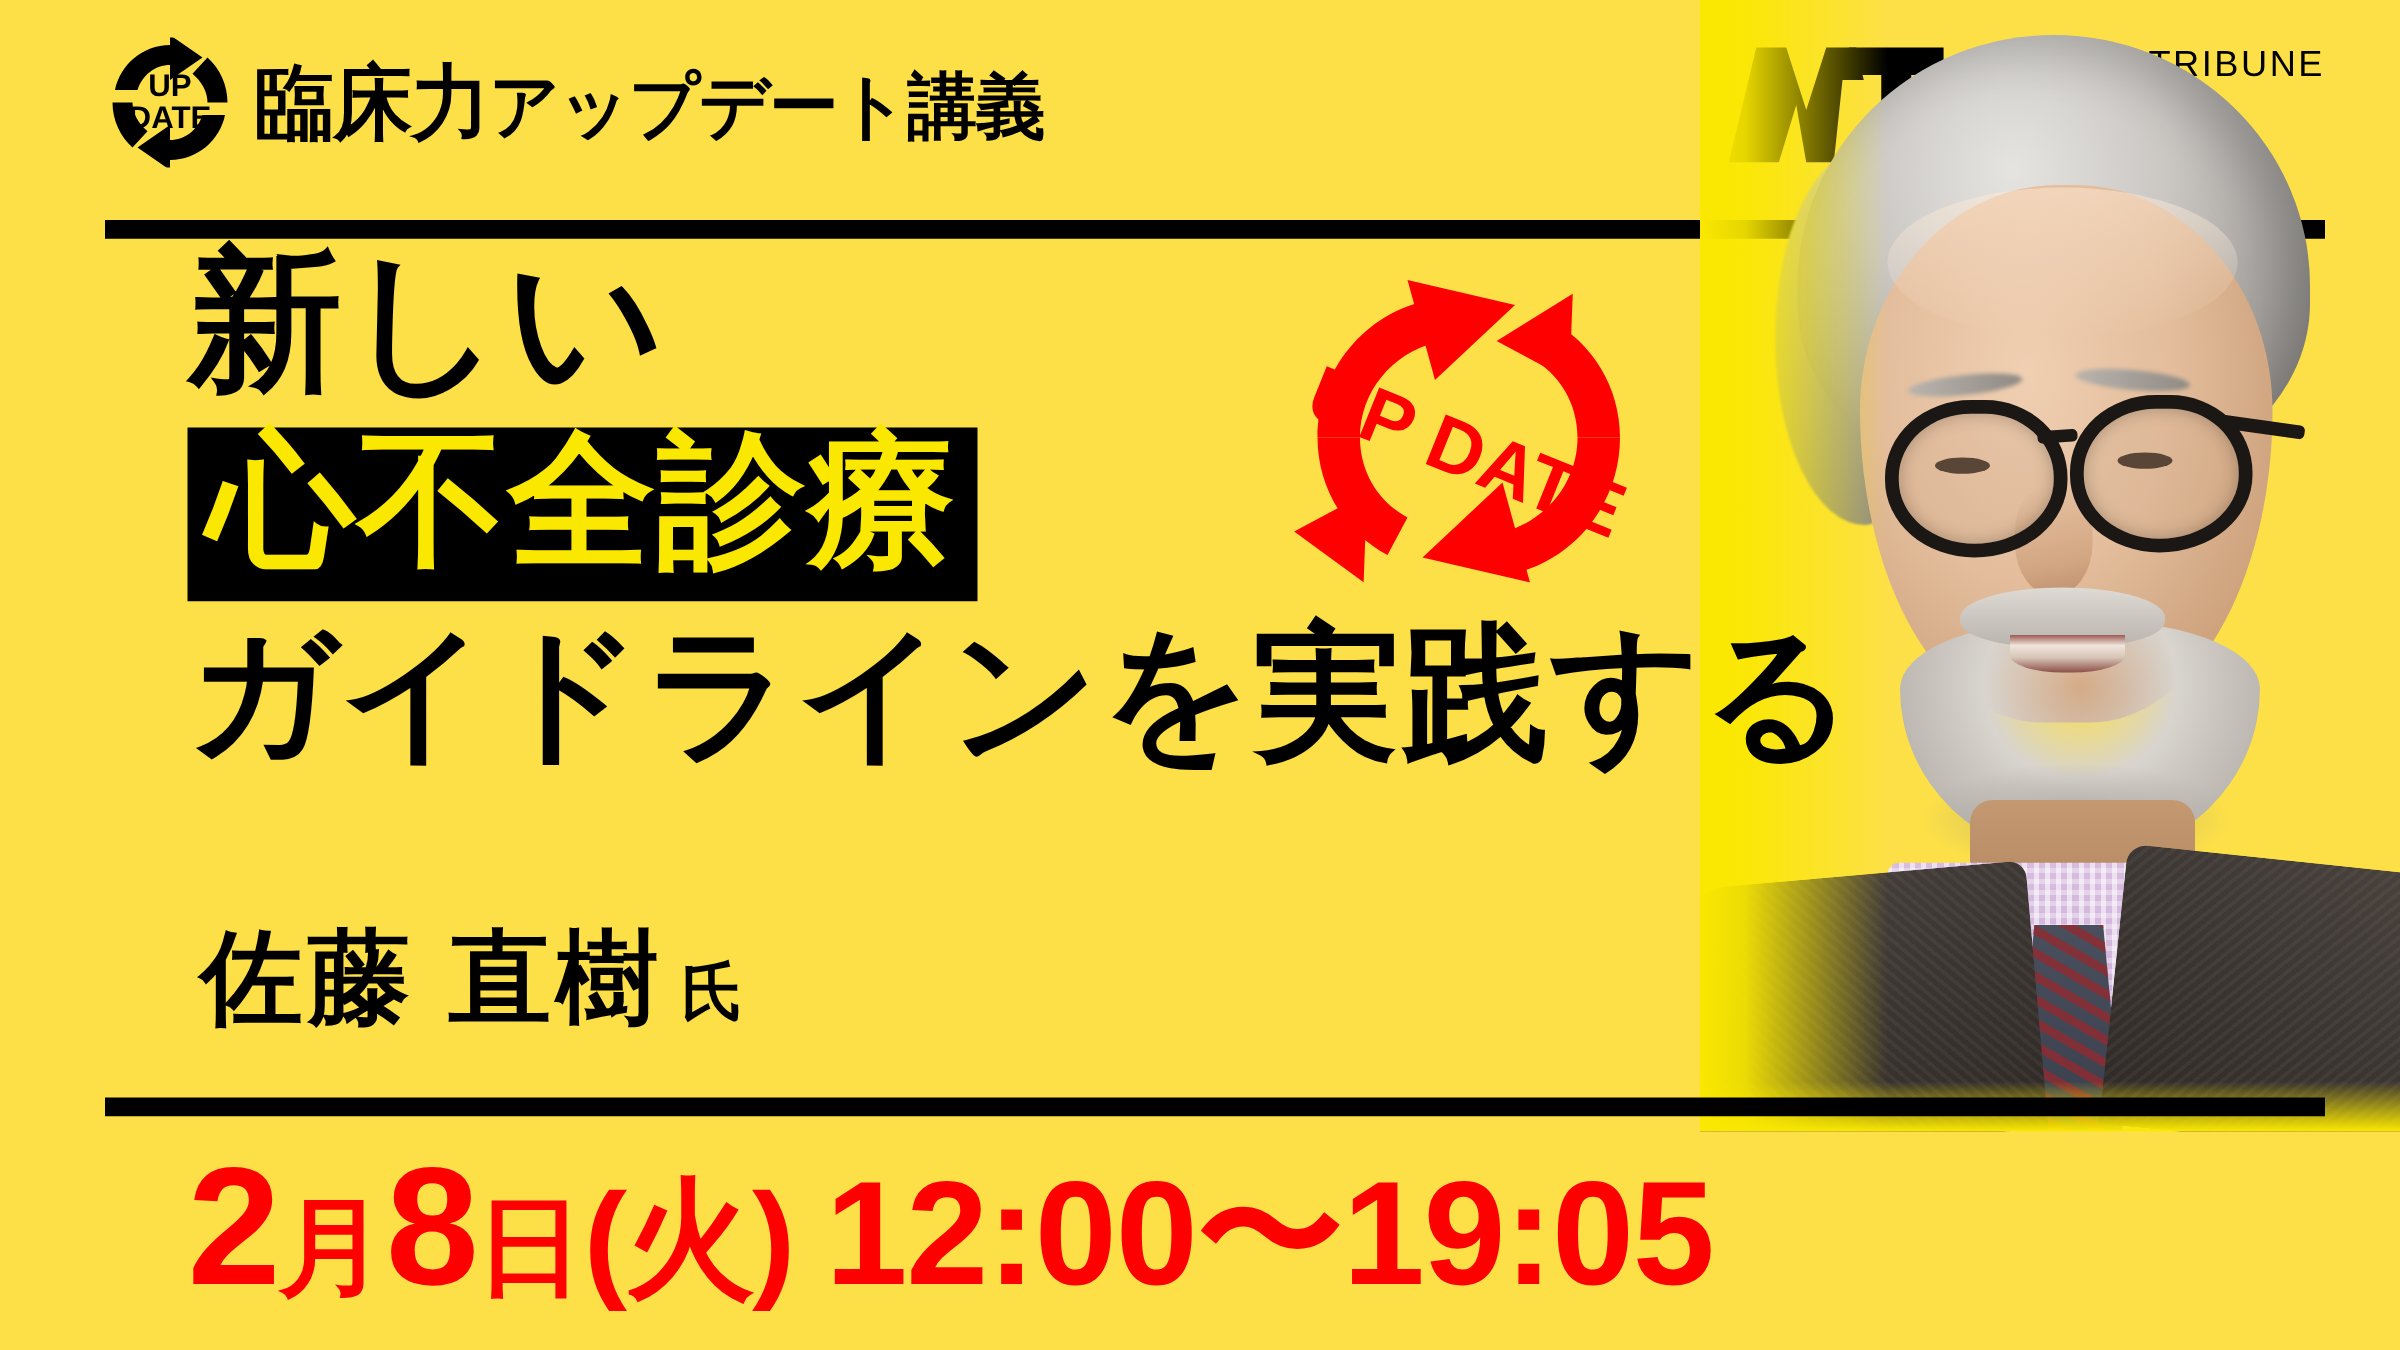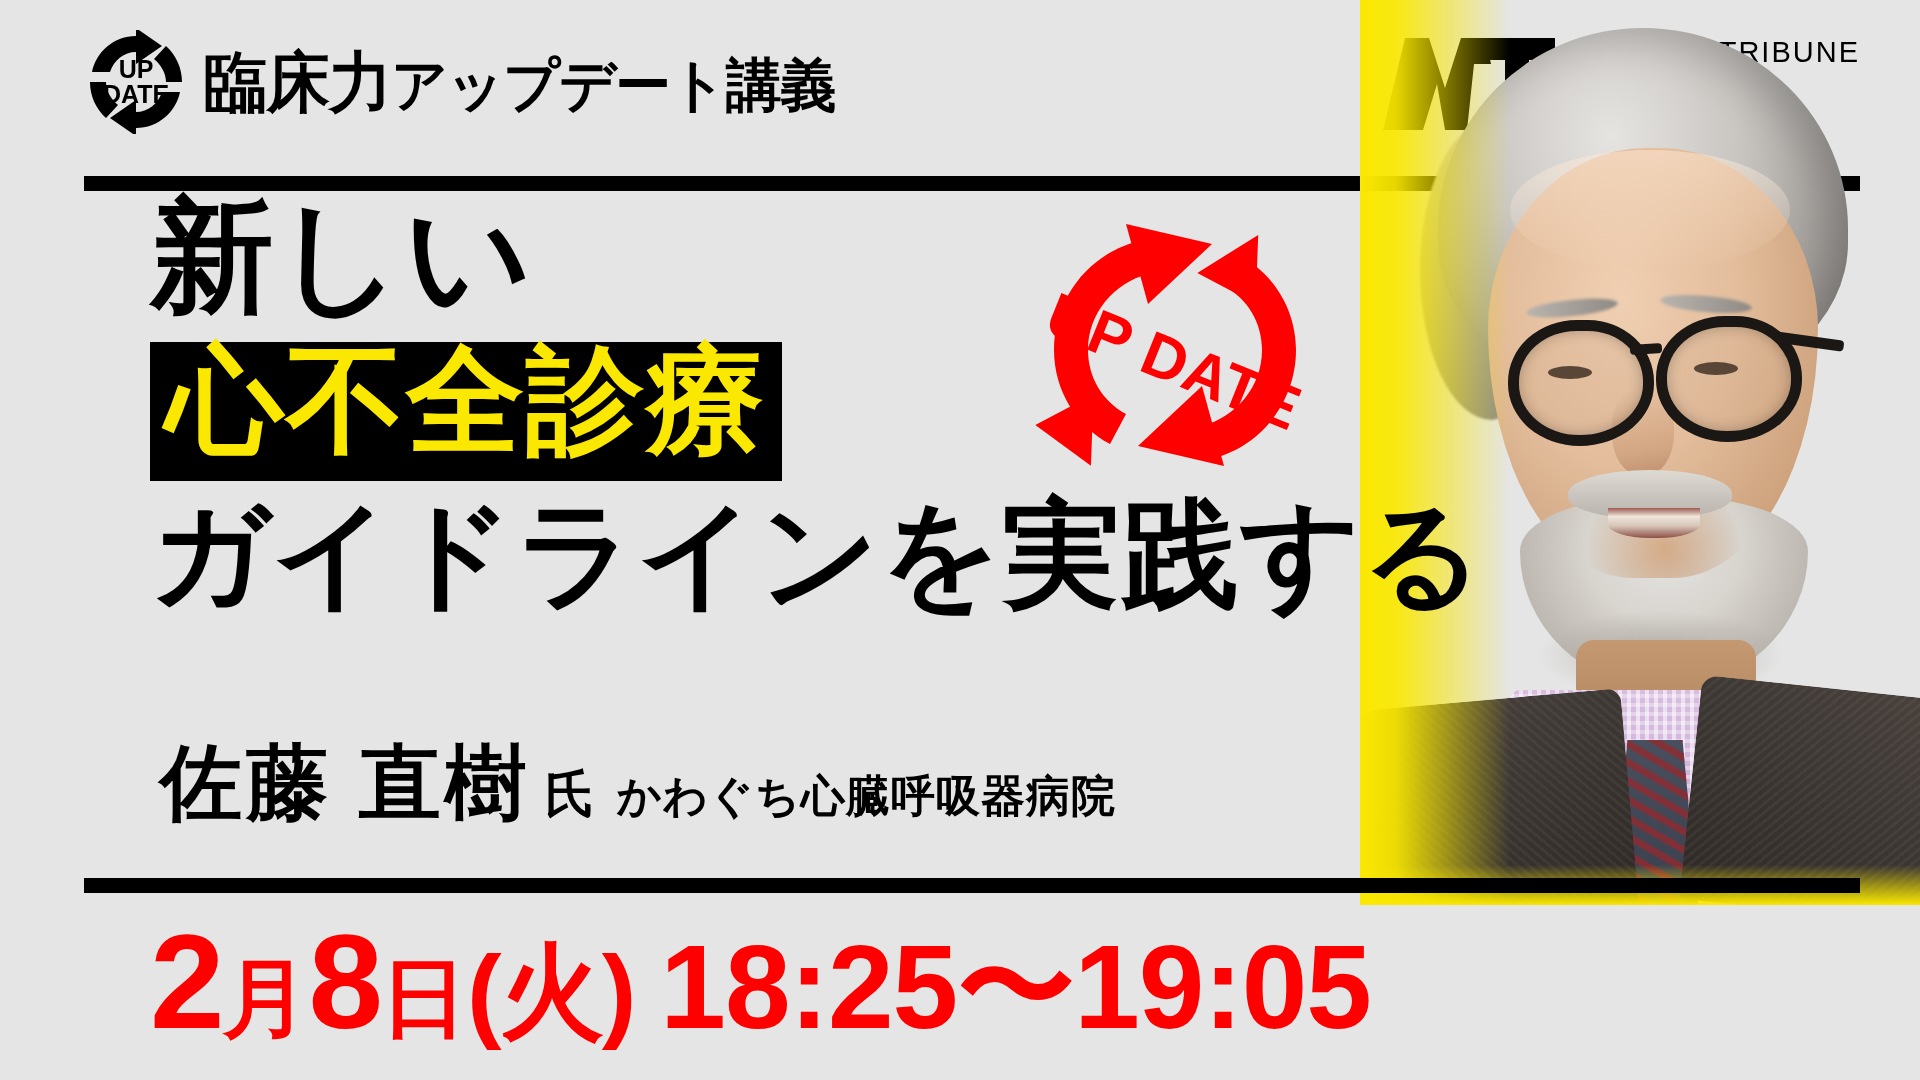--- a/index.html
+++ b/index.html
@@ -5,21 +5,21 @@
 <style>
   html, body {
     margin: 0;
     padding: 0;
     background: #ffffff;
   }
   .poster {
     position: relative;
     width: 1920px;
     height: 1080px;
-    background: #e5e5e5;
+    background: #fde047;
     overflow: hidden;
     font-family: "Liberation Sans", "DejaVu Sans", sans-serif;
     -webkit-font-smoothing: antialiased;
   }
 
   
   .header {
     position: absolute;
     top: 26px;
     left: 84px;
@@ -484,27 +484,26 @@
         <path d="M266 150 C266 204 228 250 176 260 L172 226 C206 217 232 187 232 150 Z"></path>
         <path d="M194 266 L108 246 L172 186 Z"></path>
       </g>
       <text x="140" y="182" fill="#ff0000" font-family="Liberation Sans, sans-serif" font-size="62" font-weight="900" text-anchor="middle" transform="rotate(22 140 170)">UP DATE</text>
     </svg>
   </div>
 
   <div class="speaker">
     <div class="sp-name">佐藤 直樹</div>
     <div class="sp-suffix">氏</div>
-    <div class="sp-affil">かわぐち心臓呼吸器病院</div>
   </div>
 
   <div class="rule rule-bot"></div>
 
   <div class="datebar">
     <span class="d-big">2</span>
     <span class="d-mid">月</span>
     <span class="d-big">8</span>
     <span class="d-mid">日</span>
     <span class="d-paren">(火)</span>
-    <span class="d-time">18:25〜19:05</span>
+    <span class="d-time">12:00〜19:05</span>
   </div>
 
 </div>
 
 </body></html>

